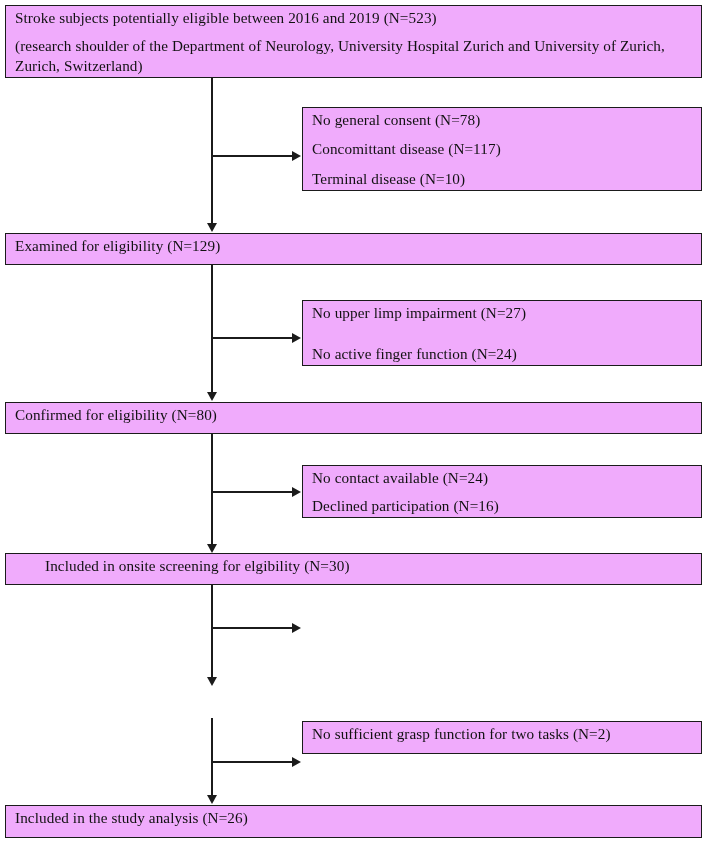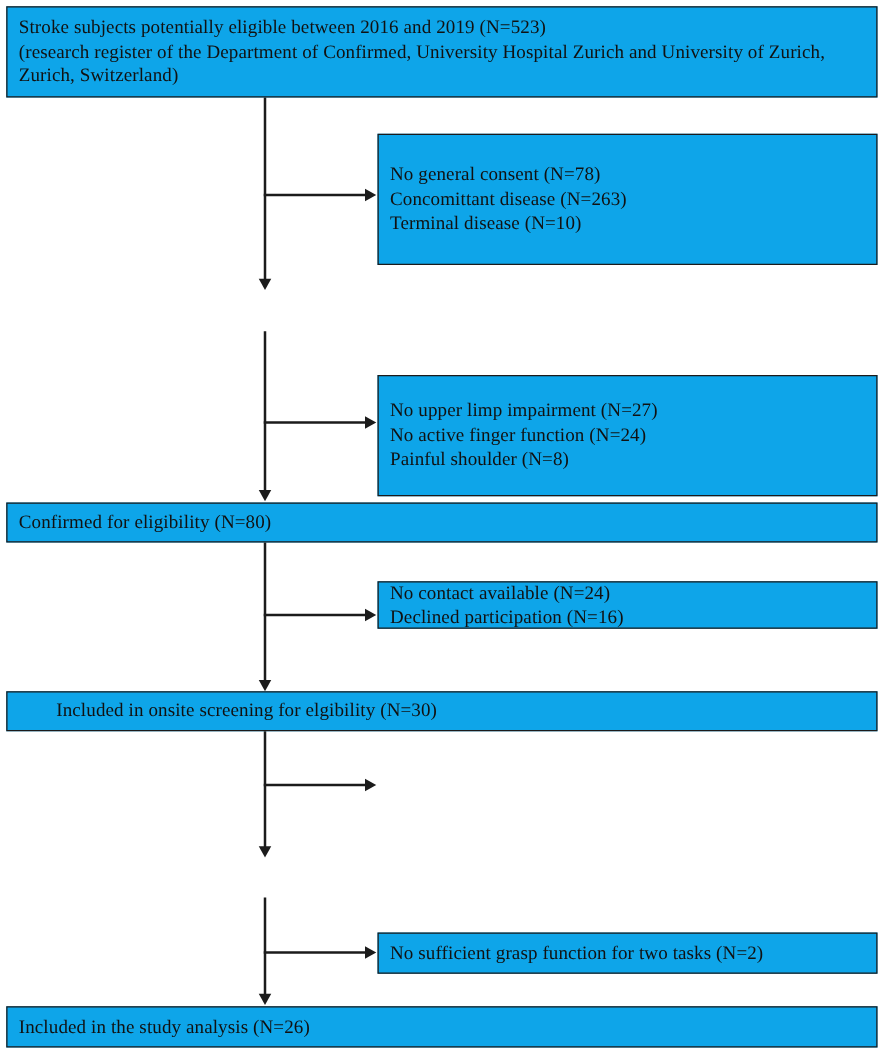--- a/index.html
+++ b/index.html
@@ -16,24 +16,24 @@
     font-family: "Liberation Serif", "DejaVu Serif", serif;
     color: #111111;
     overflow: hidden;
   }
 
   
   .node {
     position: absolute;
     box-sizing: border-box;
     border: 1.5px solid #1b1b1b;
-    background: #0ea5e9;
+    background: #f0abfc;
     display: flex;
     flex-direction: column;
-    justify-content: center;
+    justify-content: space-between;
     padding: 2px 0 2px 9px;
   }
   .node .line {
     display: block;
     font-size: 15.2px;
     line-height: 19.5px;
     letter-spacing: 0.1px;
     white-space: nowrap;
   }
   .main-node {
@@ -80,59 +80,61 @@
     border-left: 9px solid #1b1b1b;
   }
 </style>
 </head>
 <body>
 
 <div id="flow-root">
 
   <div class="node main-node wrapcell" style="top:5px; height:73px; width:697px; padding-left:9px; padding-right:8px;">
     <span class="line">Stroke subjects potentially eligible  between 2016 and 2019 (N=523)</span>
-    <span class="line">(research register  of the Department of Confirmed, University  Hospital Zurich and University  of Zurich, Zurich, Switzerland)</span>
+    <span class="line">(research shoulder  of the Department of Neurology, University  Hospital Zurich and University  of Zurich, Zurich, Switzerland)</span>
   </div>
 
   <div class="vline" style="left:211px; top:78px; height:147px;"></div>
   <div class="arrow-down" style="left:206.5px; top:223px;"></div>
 
   <div class="hline" style="left:211px; top:155px; width:82px;"></div>
   <div class="arrow-right" style="left:292px; top:150.5px;"></div>
 
-  <div class="node side-node" style="top:107px; height:105px;">
+  <div class="node side-node" style="top:107px; height:84px;">
     <span class="line">No general consent (N=78)</span>
-    <span class="line">Concomittant disease (N=263)</span>
+    <span class="line">Concomittant disease (N=117)</span>
     <span class="line">Terminal  disease (N=10)</span>
   </div>
 
+  <div class="node main-node" style="top:233px; height:32px;">
+    <span class="line">Examined for eligibility  (N=129)</span>
+  </div>
 
   <div class="vline" style="left:211px; top:265px; height:129px;"></div>
   <div class="arrow-down" style="left:206.5px; top:392px;"></div>
 
   <div class="hline" style="left:211px; top:337px; width:82px;"></div>
   <div class="arrow-right" style="left:292px; top:332.5px;"></div>
 
-  <div class="node side-node" style="top:300px; height:97px;">
+  <div class="node side-node" style="top:300px; height:66px;">
     <span class="line">No upper limp impairment (N=27)</span>
     <span class="line">No active finger function (N=24)</span>
-    <span class="line">Painful shoulder (N=8)</span>
   </div>
 
   <div class="node main-node" style="top:402px; height:32px;">
     <span class="line">Confirmed for eligibility  (N=80)</span>
   </div>
 
   <div class="vline" style="left:211px; top:434px; height:112px;"></div>
   <div class="arrow-down" style="left:206.5px; top:544px;"></div>
 
   <div class="hline" style="left:211px; top:491px; width:82px;"></div>
   <div class="arrow-right" style="left:292px; top:486.5px;"></div>
 
-  <div class="node side-node" style="top:465px; height:38px;">
+  <div class="node side-node" style="top:465px; height:53px;">
     <span class="line">No contact available  (N=24)</span>
     <span class="line">Declined participation (N=16)</span>
   </div>
 
   <div class="node main-node" style="top:553px; height:32px;padding-left:39px;">
     <span class="line">Included in onsite screening for elgibility  (N=30)</span>
   </div>
 
   <div class="vline" style="left:211px; top:585px; height:94px;"></div>
   <div class="arrow-down" style="left:206.5px; top:677px;"></div>
@@ -141,21 +143,21 @@
   <div class="arrow-right" style="left:292px; top:622.5px;"></div>
 
 
 
   <div class="vline" style="left:211px; top:718px; height:79px;"></div>
   <div class="arrow-down" style="left:206.5px; top:795px;"></div>
 
   <div class="hline" style="left:211px; top:761px; width:82px;"></div>
   <div class="arrow-right" style="left:292px; top:756.5px;"></div>
 
-  <div class="node side-node" style="top:746px; height:33px;">
+  <div class="node side-node" style="top:721px; height:33px;">
     <span class="line">No sufficient grasp function for two tasks (N=2)</span>
   </div>
 
   <div class="node main-node" style="top:805px; height:33px;">
     <span class="line">Included in the study analysis (N=26)</span>
   </div>
 
 </div>
 
 </body></html>

